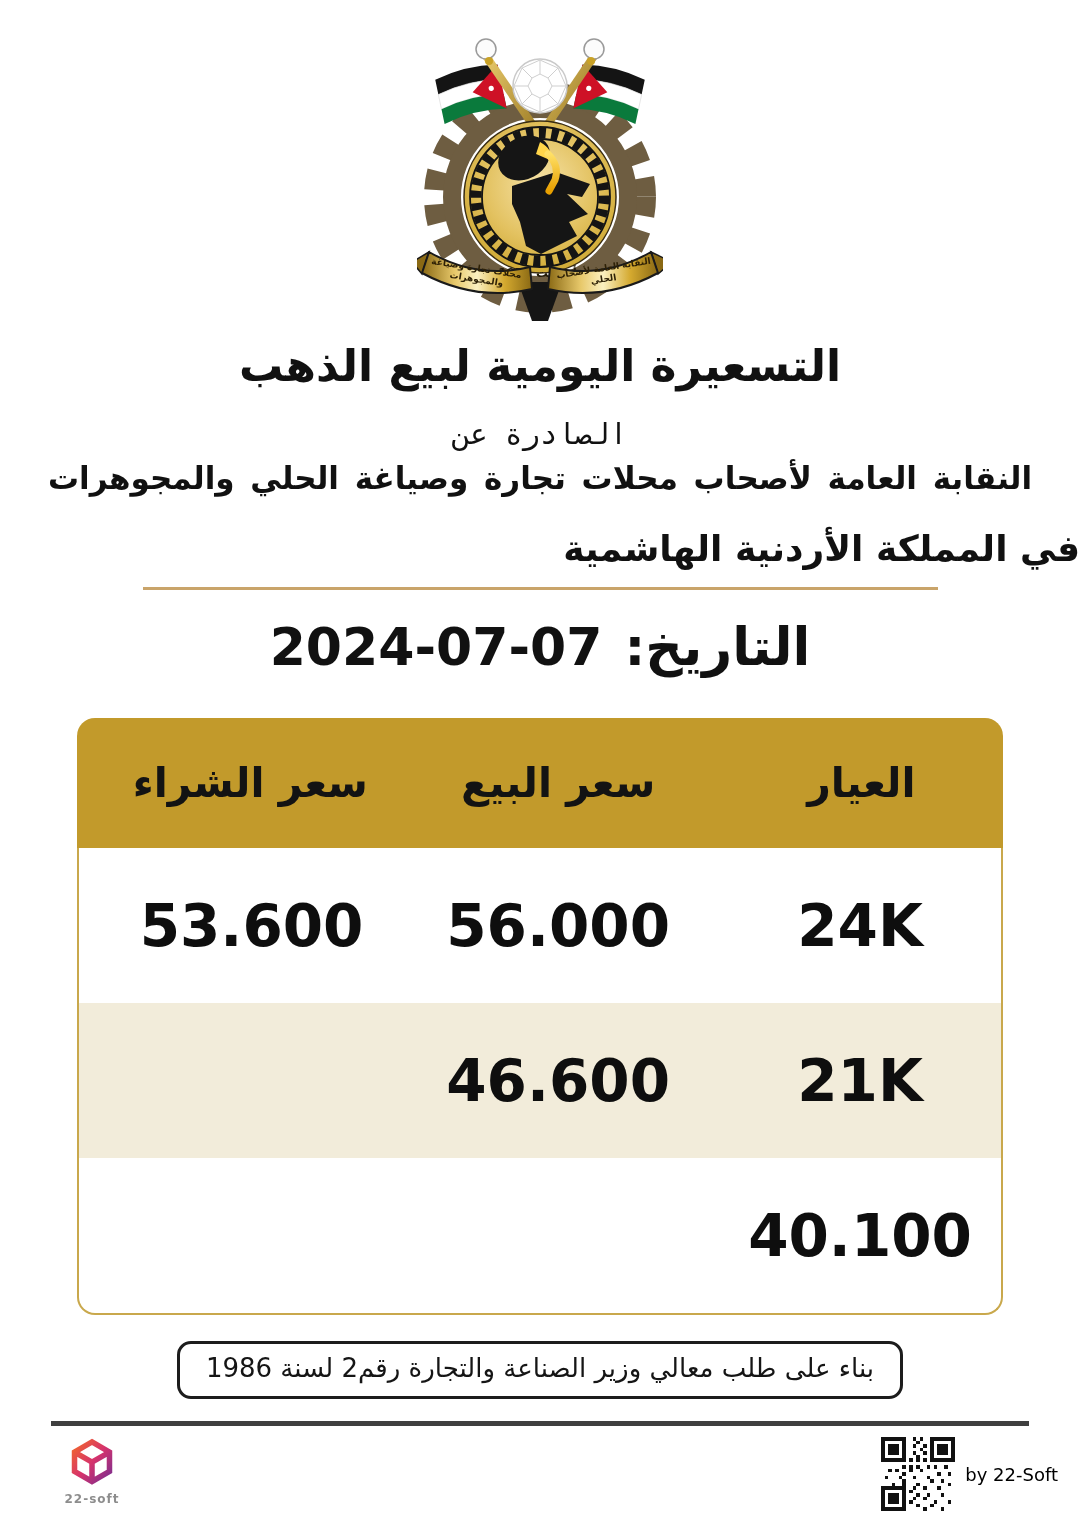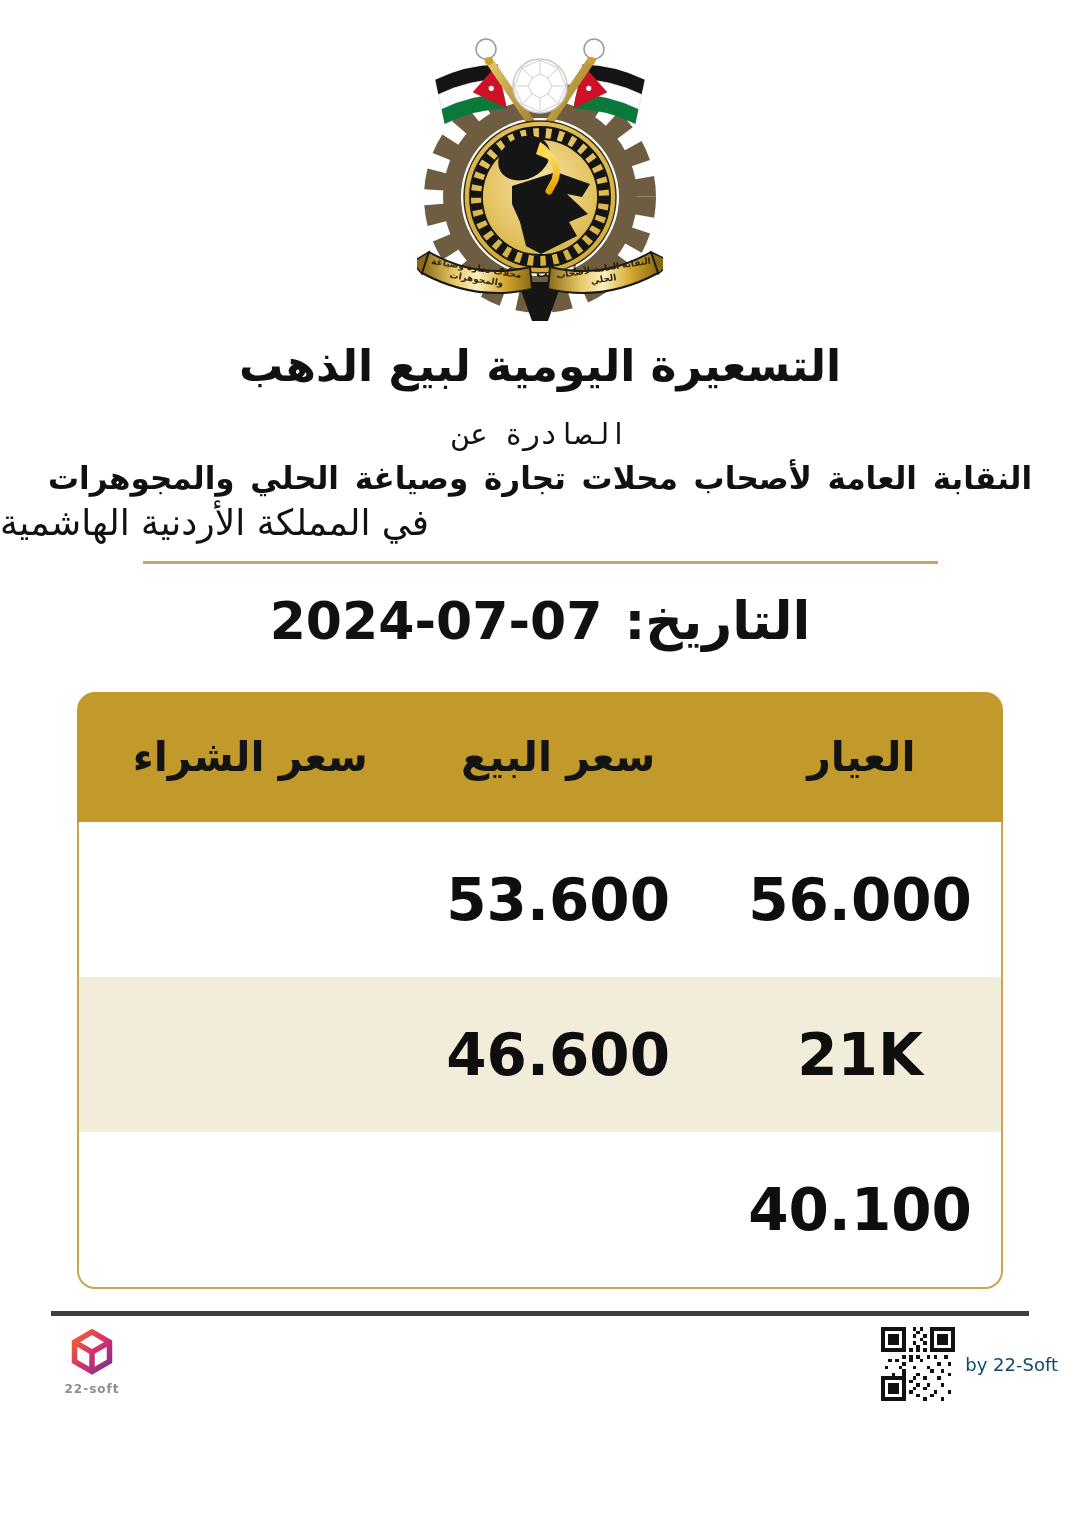--- a/index.html
+++ b/index.html
@@ -5,21 +5,21 @@
   html,body{margin:0;padding:0;background:#fff;}
   .page{
     width:1080px;height:1527px;margin:0 auto;position:relative;
     background:#ffffff;overflow:hidden;color:#111;
     font-family:"DejaVu Sans","Liberation Sans",sans-serif;
   }
   .logo-wrap{display:flex;justify-content:center;padding-top:34px;height:292px;}
   .title{margin:12px 0 0;text-align:center;direction:rtl;font-size:44px;font-weight:700;line-height:1.25;}
   .issued{margin-top:26px;text-align:center;direction:rtl;font-size:29px;line-height:1.25;font-family:Liberation Mono, monospace;}
   .org{margin-top:4px;text-align:center;direction:rtl;font-size:31px;font-weight:600;line-height:1.25;word-spacing:5px;}
-  .kingdom{margin-top:2px;text-align:left;direction:rtl;font-size:36px;font-weight:400;line-height:1.25;}
+  .kingdom{margin-top:28px;text-align:right;direction:rtl;font-size:36px;font-weight:700;line-height:1.25;}
   .divider{width:795px;height:0;border-top:3px solid #C9A46A;margin:16px auto 0;}
   .date-line{margin-top:26px;text-align:center;direction:rtl;font-size:52px;font-weight:800;line-height:1.2;}
   .date-line .date-value{margin-right:4px;letter-spacing:1px;}
 
   .price-table{width:926px;margin:40px auto 0;}
   .thead{
     height:130px;background:#C29A2B;border-radius:18px 18px 0 0;
     display:grid;grid-template-columns:33.5% 32% 34.5%;direction:rtl;
     align-items:center;text-align:center;font-size:41px;font-weight:700;color:#131313;
   }
@@ -34,21 +34,21 @@
   .note{
     width:fit-content;margin:26px auto 0;direction:rtl;
     border:3px solid #1c1c1c;border-radius:14px;padding:8px 26px 10px;
     font-size:26px;line-height:1.3;color:#151515;
   }
   .bottom-rule{width:978px;height:5px;background:#3F3F3F;margin:22px auto 0;}
   .footer{position:relative;height:120px;}
   .brand{position:absolute;left:56px;top:12px;width:72px;text-align:center;}
   .brand-label{font-size:12px;color:#8d8d8d;letter-spacing:1px;margin-top:-2px;font-weight:bold;}
   .credit{position:absolute;right:22px;top:10px;display:flex;align-items:center;gap:10px;}
-  .credit-text{font-size:18px;color:#0c4a6e;}
+  .credit-text{font-size:18px;color:#000000;}
 </style>
 </head>
 <body>
 
 <div class="page">
 
   <div class="logo-wrap">
     <svg viewBox="0 0 240 290" width="246" height="290">
       <defs>
         <radialGradient id="goldDisc" cx="50%" cy="42%" r="65%">
@@ -156,33 +156,35 @@
   </div>
 
   <div class="price-table">
     <div class="thead">
       <div class="cell">العيار</div>
       <div class="cell">سعر البيع</div>
       <div class="cell">سعر الشراء</div>
     </div>
     <div class="tbody">
       <div class="trow">
+        <div class="cell">24K</div>
         <div class="cell">56.000</div>
         <div class="cell">53.600</div>
       </div>
       <div class="trow alt">
         <div class="cell">21K</div>
         <div class="cell">46.600</div>
       </div>
       <div class="trow">
         <div class="cell">40.100</div>
       </div>
     </div>
   </div>
 
+  <div class="note">بناء على طلب معالي وزير الصناعة والتجارة رقم2 لسنة 1986</div>
 
   <div class="bottom-rule"></div>
 
   <div class="footer">
     <div class="brand">
       <svg viewBox="0 0 100 112" width="46" height="52">
         <defs>
           <linearGradient id="cubeG" x1="0" y1="0" x2="1" y2="1">
             <stop offset="0%" stop-color="#F2662B"></stop>
               <stop offset="50%" stop-color="#D6336C"></stop>

